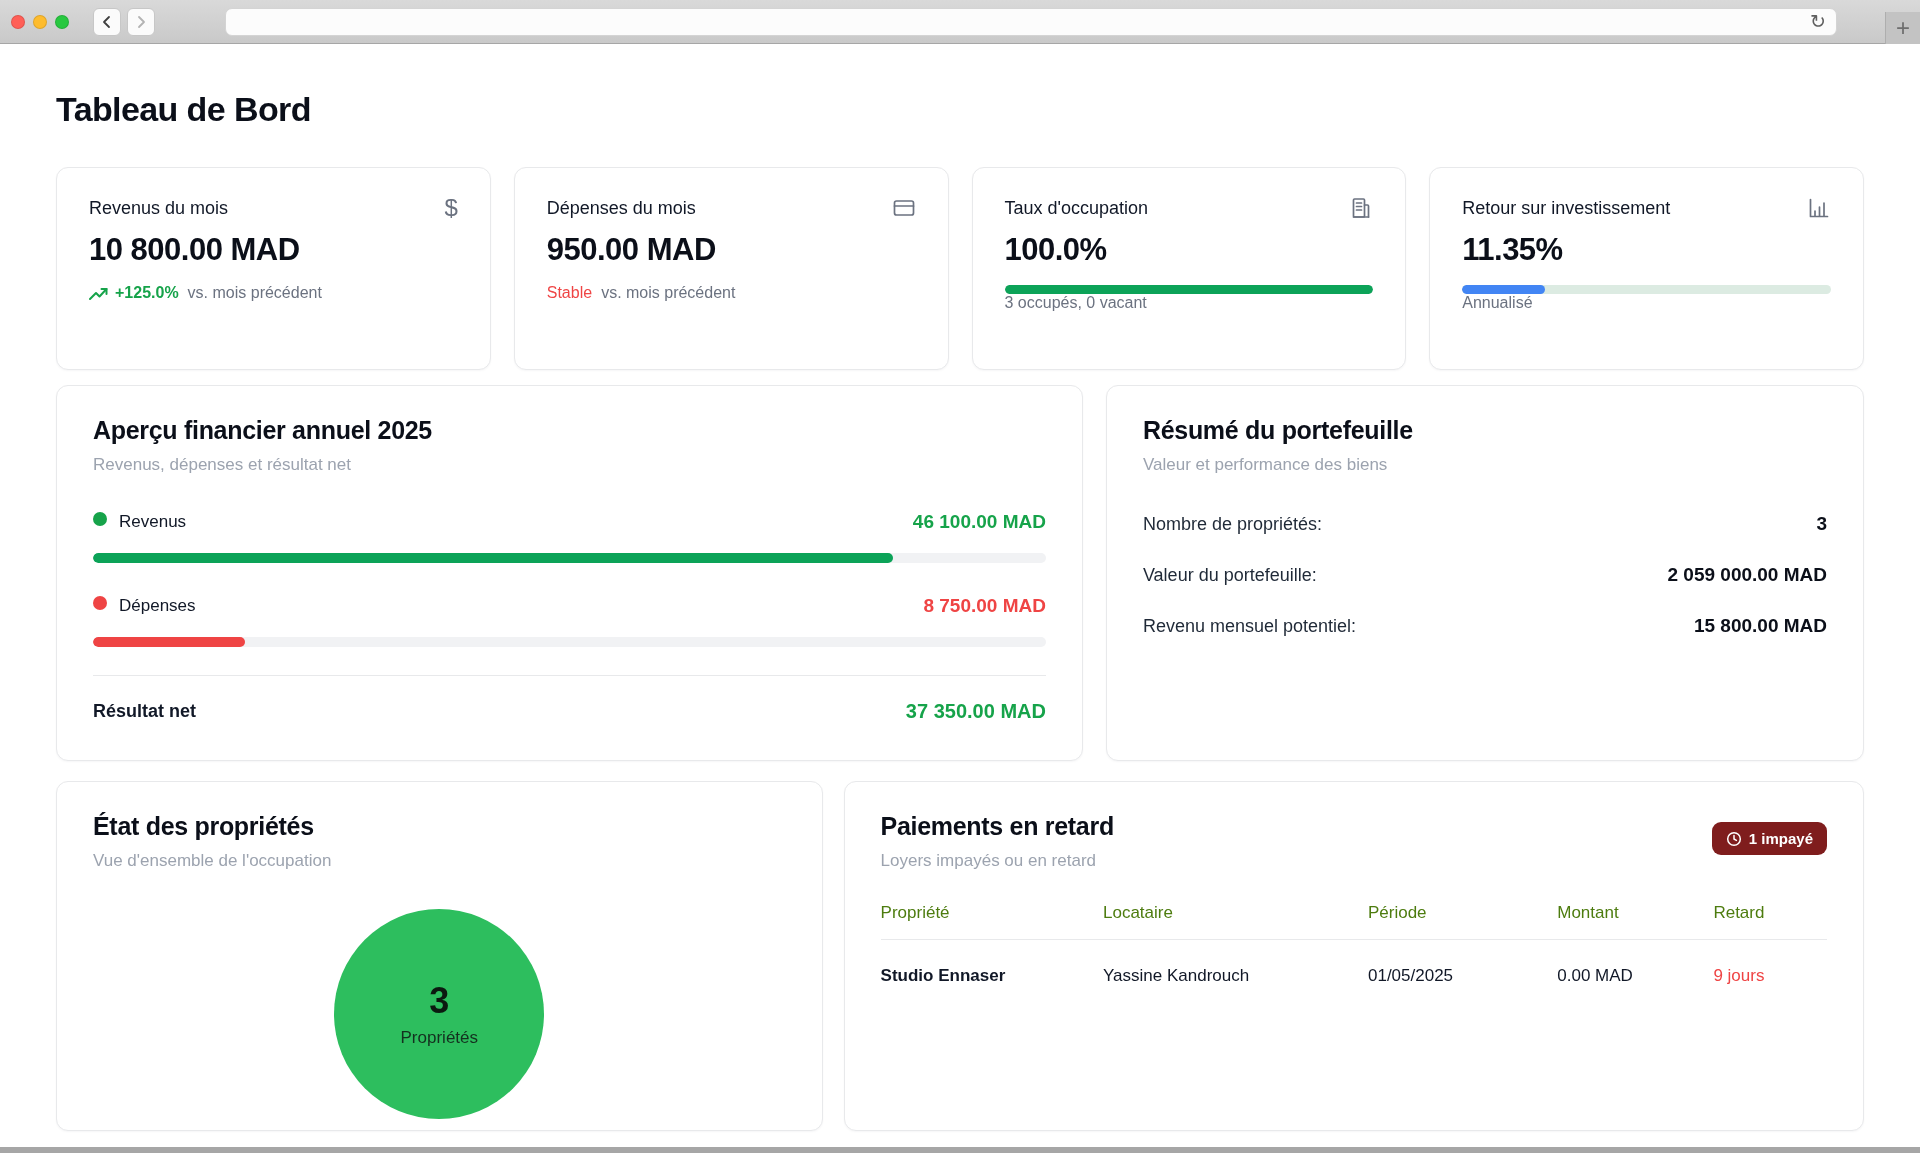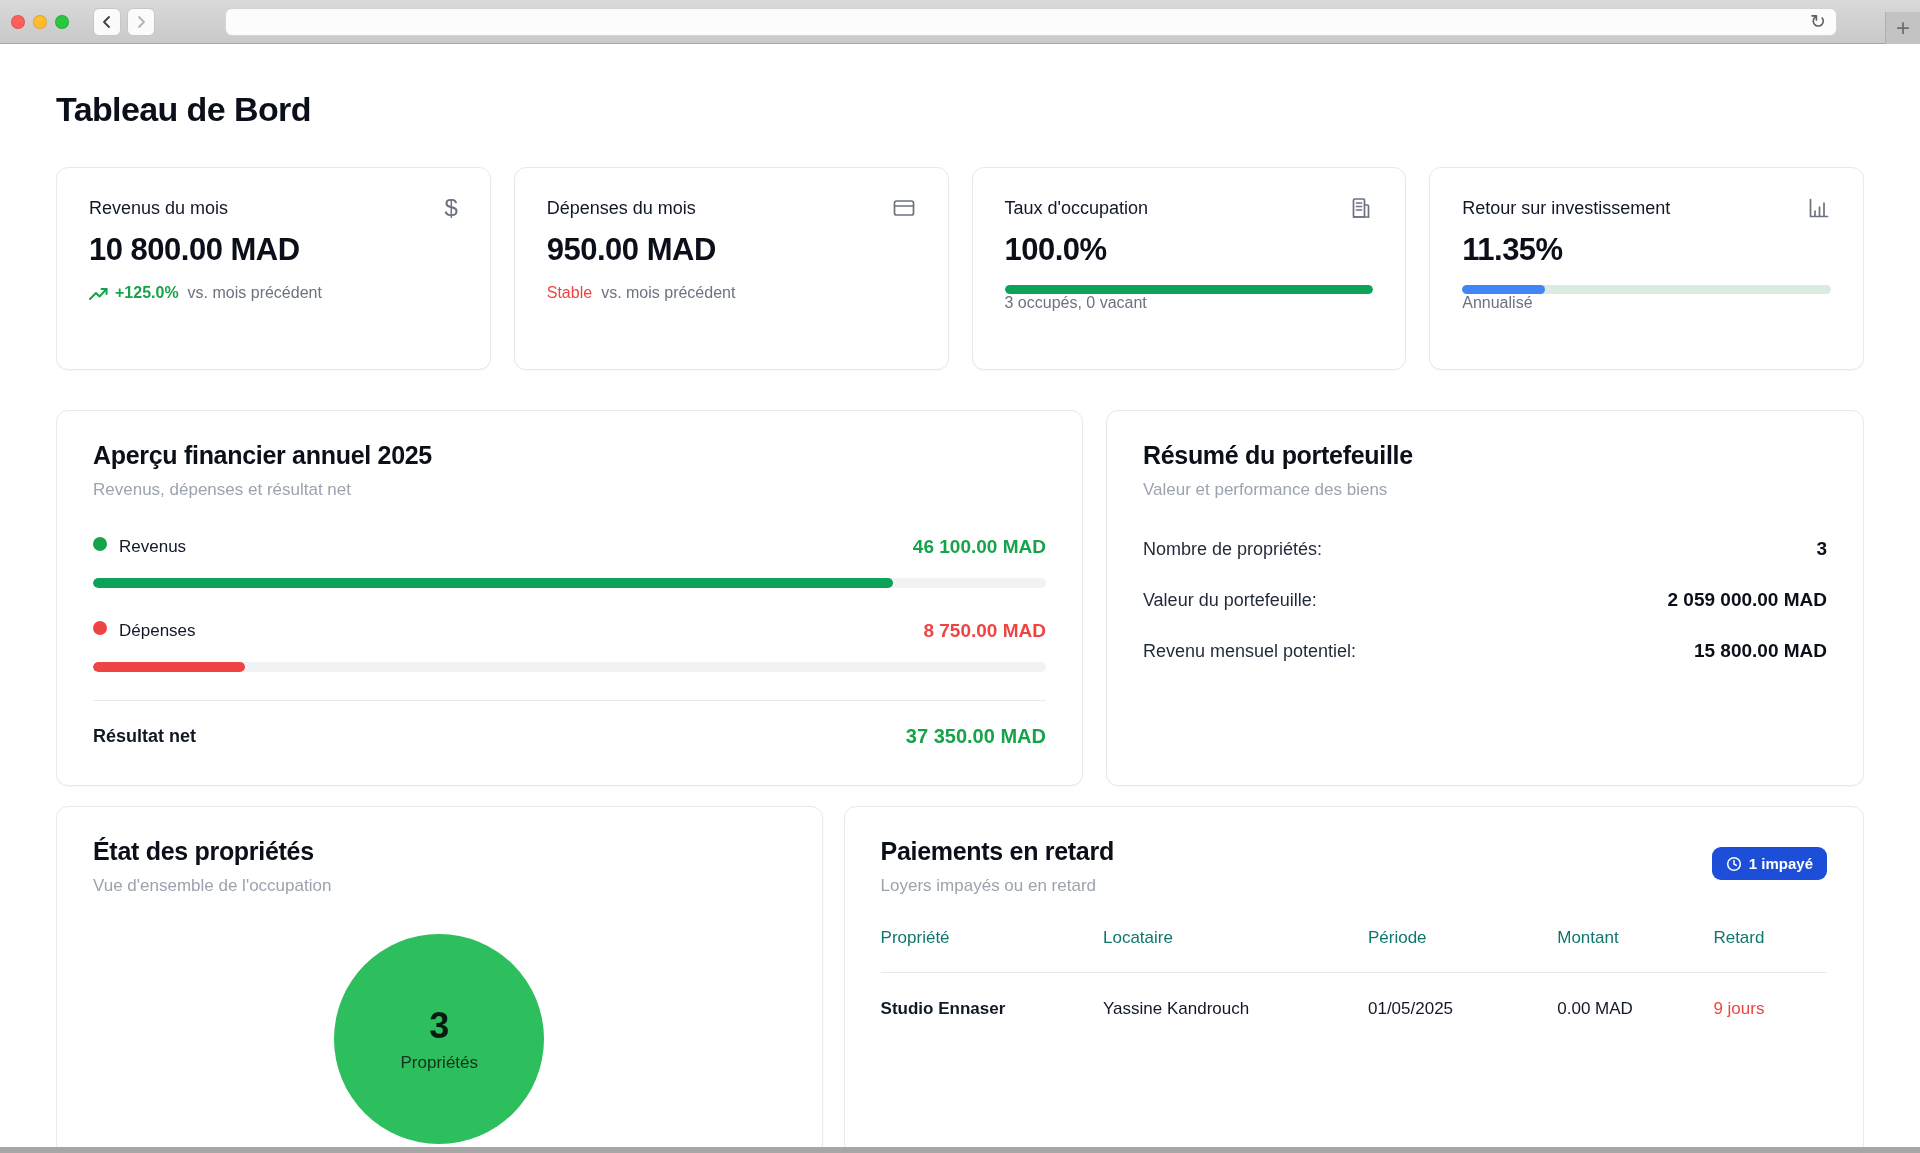--- a/index.html
+++ b/index.html
@@ -63,21 +63,21 @@
   .trend-flat { color:#ef4444; font-weight:500; }
   .stat-bar { margin-top:17px; height:9px; border-radius:5px; background:#e5e7eb; overflow:hidden; }
   .stat-bar.mint { background:#dcebe2; }
   .stat-bar .fill { height:100%; border-radius:5px; }
   .fill-green { background:#0ca358; }
   .fill-blue { background:#4285f4; }
   .fill-red { background:#ef4444; }
   .stat-note { font-size:16px; color:#6b7280; }
 
   
-  .mid { display:grid; grid-template-columns:56.8% 1fr; gap:23px; margin-top:40px; }
+  .mid { display:grid; grid-template-columns:56.8% 1fr; gap:23px; margin-top:15px; }
   .panel { padding:30px 36px; min-height:376px; }
   .panel-title { font-size:25px; font-weight:700; letter-spacing:-0.3px; color:#0b0f19; }
   .panel-sub { margin-top:10px; font-size:17px; color:#9ca3af; }
 
   .fin-row { display:flex; justify-content:space-between; align-items:center; margin-top:32px; }
   .legend { display:flex; gap:12px; font-size:17px; color:#111827; }
   .dot { width:14px; height:14px; border-radius:50%; }
   .dot.green{ background:#16a34a; } .dot.red{ background:#ef4444; }
   .fin-amt { font-size:19px; font-weight:600; }
   .amt-green { color:#16a34a; } .amt-red { color:#ef4444; }
@@ -104,27 +104,27 @@
   .circle {
     width:210px; height:210px; border-radius:50%; background:#2dbe5e;
     margin:38px auto 0; display:flex; flex-direction:column;
     align-items:center; justify-content:center; gap:6px;
   }
   .circle-count { font-size:36px; font-weight:700; color:#0b1a10; }
   .circle-label { font-size:17px; color:#14301f; }
 
   .pay-head { display:flex; justify-content:space-between; align-items:flex-start; }
   .badge-red {
-    background:#1d4ed8; color:#fff; border-radius:9px;
+    background:#7f1d1d; color:#fff; border-radius:9px;
     padding:8px 14px; font-size:15px; font-weight:600;
     display:flex; align-items:center; gap:7px; margin-top:10px; white-space:nowrap;
   }
   .pay-table { margin-top:32px; }
   .pt-head, .pt-row { display:grid; grid-template-columns:23.5% 28% 20% 16.5% 12%; }
-  .pt-head { color:#0f766e; font-size:17px; padding-bottom:24px; border-bottom:1px solid #e8e9eb; }
+  .pt-head { color:#4d7c0f; font-size:17px; padding-bottom:16px; border-bottom:1px solid #e8e9eb; }
   .pt-row { padding-top:26px; font-size:17px; color:#111827; }
   .pt-prop { font-weight:600; }
   .pt-late { color:#ef4444; }
 
   .window-edge { position:absolute; left:0; right:0; top:1147px; height:6px; background:#a6a6a6; }
 
   svg { display:block; }
 </style>
 </head>
 <body>

